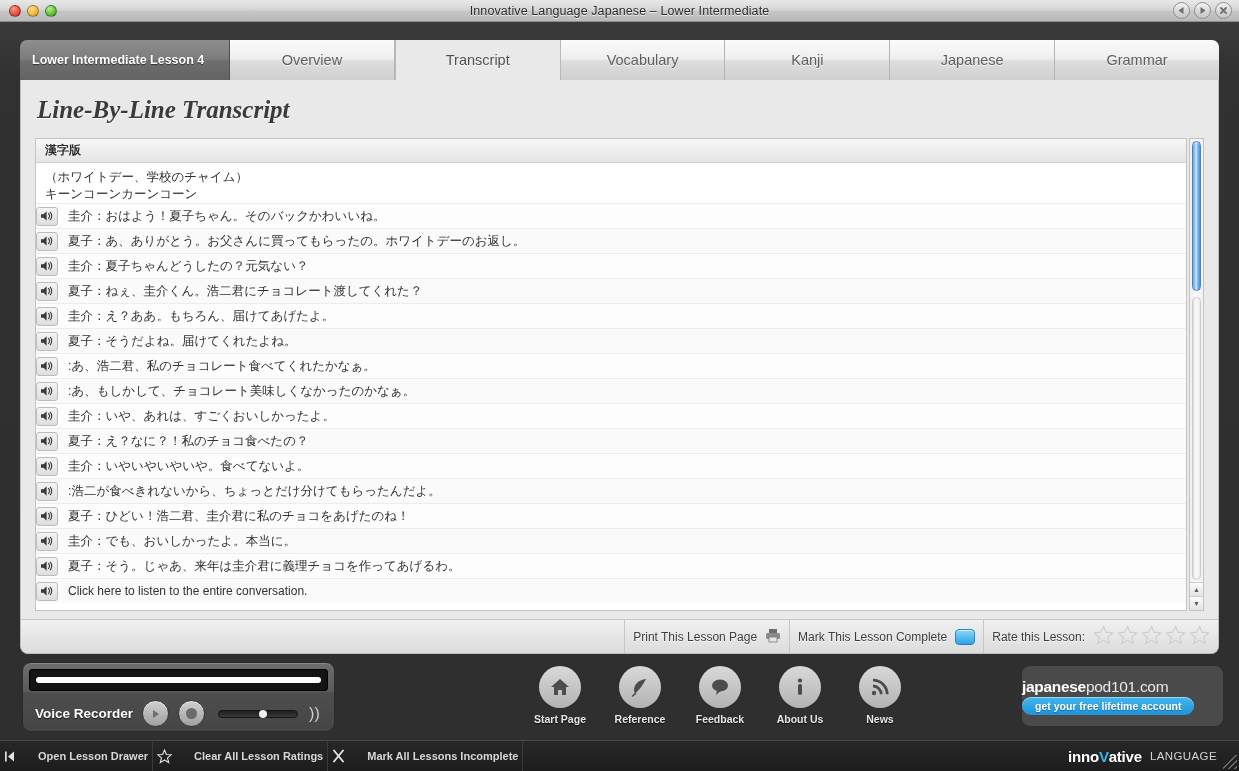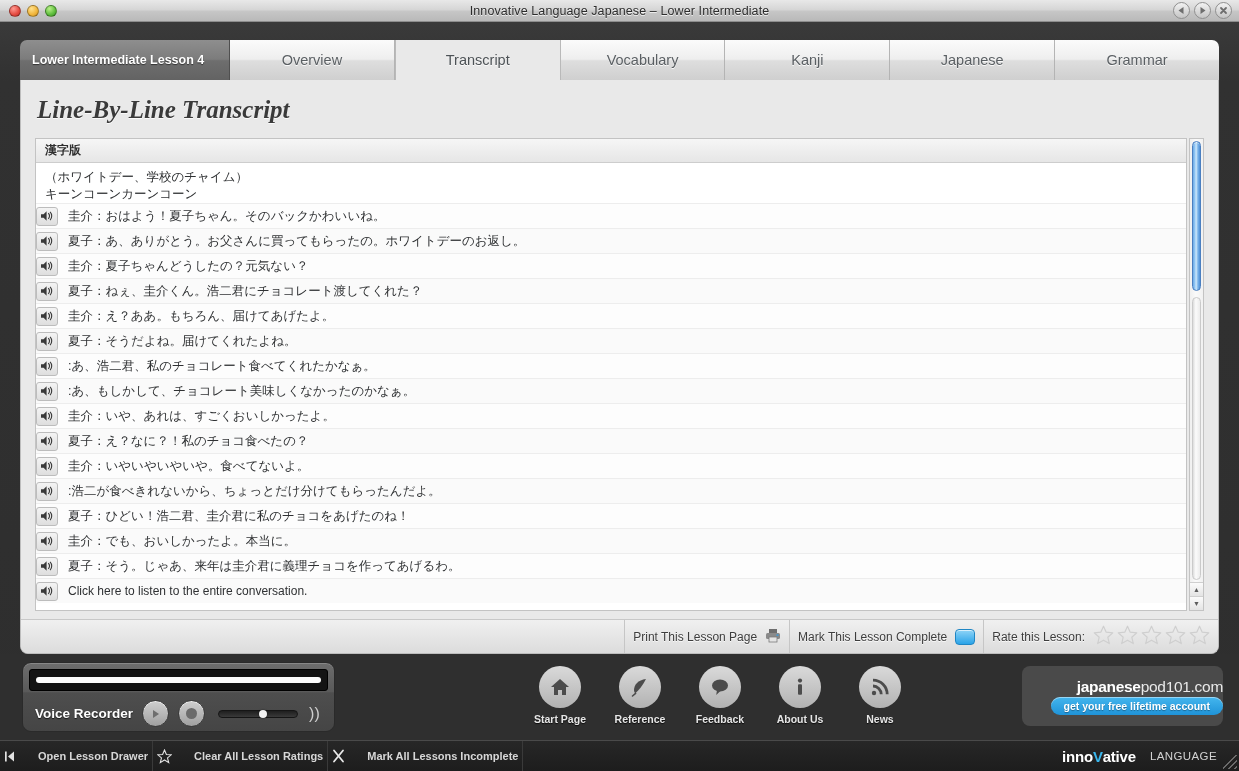--- a/index.html
+++ b/index.html
@@ -232,21 +232,21 @@
     width: 42px; height: 42px; border-radius: 50%;
     background: linear-gradient(to bottom, #dadada, #b2b2b2);
     display: flex; align-items: center; justify-content: center;
     color: #4c4c4c;
   }
   .dn-label { font-size: 10.5px; font-weight: bold; color: #e6e6e6; text-shadow: 0 1px 1px rgba(0,0,0,.8); }
 
   #promo {
     position: absolute; right: 16px; top: 12px; width: 201px; height: 60px;
     background: #4a4a4a; border-radius: 8px;
-    display: flex; flex-direction: column; align-items: flex-end; justify-content: center; gap: 1px;
+    display: flex; flex-direction: column; align-items: flex-start; justify-content: center; gap: 1px;
   }
   #promo-title { font-size: 15.5px; color: #ffffff; font-weight: bold; letter-spacing: -.3px; }
   #promo-title .light { font-weight: normal; color: #e9e9e9; }
   #promo-btn {
     background: linear-gradient(to bottom, #44b6ee, #1f93d8);
     border-radius: 11px; padding: 3px 13px;
     font-size: 10.5px; font-weight: bold; color: #ffffff;
     text-shadow: 0 1px 1px rgba(0,0,0,.35);
     box-shadow: inset 0 1px 0 rgba(255,255,255,.45);
   }
@@ -261,21 +261,21 @@
   .sb-item {
     display: flex; align-items: center; gap: 22px; padding: 0 4px;
     border-right: 1px solid #3a3a3a;
     font-size: 11px; font-weight: bold; color: #d7d7d7;
   }
   .sb-icon { color: #e2e2e2; display: flex; align-items: center; }
   #brand {
     margin-left: auto; display: flex; align-items: center;
     padding-right: 22px; font-size: 15px; color: #ffffff; font-weight: bold; letter-spacing: -.2px;
   }
-  #brand .lang { font-weight: normal; font-size: 11.5px; color: #d2d2d2; margin-left: 14px; letter-spacing: .4px; }
+  #brand .lang { font-weight: normal; font-size: 11.5px; color: #d2d2d2; margin-left: 8px; letter-spacing: .4px; }
   #brand .vee { color: #39b6ec; }
   #resize-grip {
     position: absolute; right: 2px; bottom: 2px; width: 14px; height: 14px;
     background:
       linear-gradient(135deg, transparent 46%, #6a6a6a 46%, #6a6a6a 53%, transparent 53%),
       linear-gradient(135deg, transparent 66%, #6a6a6a 66%, #6a6a6a 73%, transparent 73%),
       linear-gradient(135deg, transparent 86%, #6a6a6a 86%, #6a6a6a 93%, transparent 93%);
   }
 </style>
 </head>

